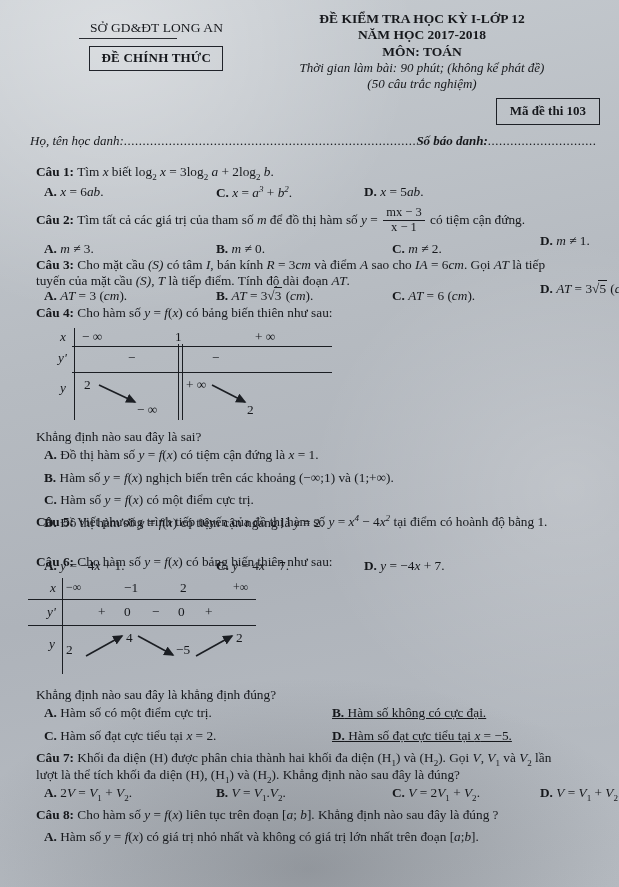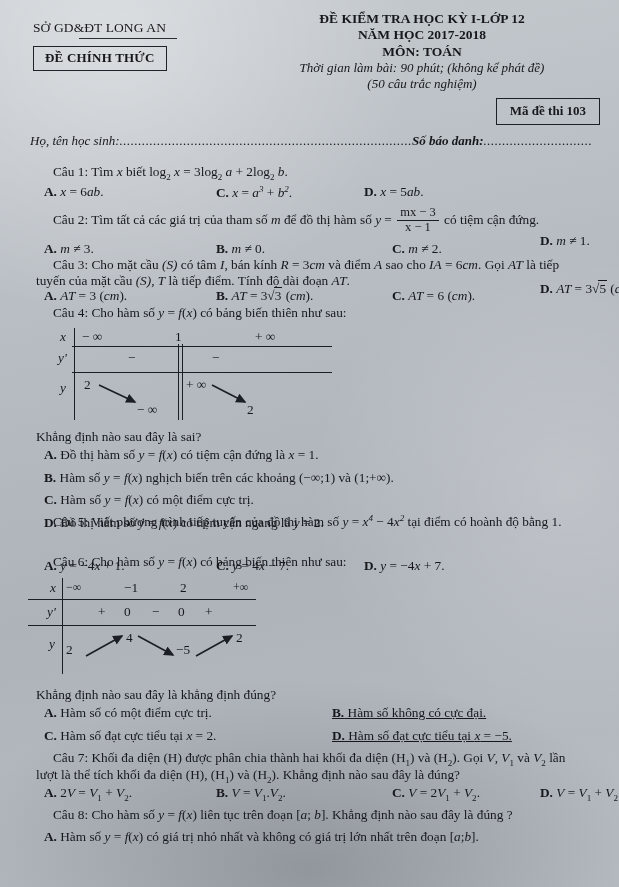--- a/index.html
+++ b/index.html
@@ -33,21 +33,21 @@
   }
   #page > * { position: relative; z-index: 1; }
 
   .sheet { position: absolute; inset: 0; }
 
   
   .hdr-left {
     position: absolute;
     left: 33px; top: 20px;
     width: 190px;
-    text-align: left;
+    text-align: right;
   }
   .office {
     font-size: 13.5px;
     letter-spacing: .1px;
     white-space: nowrap;
   }
   .office-rule {
     width: 98px;
     height: 1px;
     background: #2a2d33;
@@ -101,21 +101,21 @@
   .sbd { font-weight: bold; font-style: italic; }
 
   
   .q {
     position: absolute;
     left: 36px;
     width: 578px;
     font-size: 13.3px;
     line-height: 1.42;
   }
-  .q b.lbl { font-weight: normal; margin-left: 17px; }
+  .q b.lbl { font-weight: bold; }
   .opts {
     position: absolute;
     left: 44px;
     width: 572px;
     font-size: 13.3px;
   }
   .opts .row { display: flex; }
   .opts .o { flex: 0 0 auto; }
   .o1 { width: 172px; }
   .o2 { width: 176px; }
@@ -174,21 +174,21 @@
     <div class="l1">ĐỀ KIỂM TRA HỌC KỲ I-LỚP 12</div>
     <div class="l2">NĂM HỌC 2017-2018</div>
     <div class="l3">MÔN: TOÁN</div>
     <div class="l4">Thời gian làm bài: 90 phút; (không kể phát đề)</div>
     <div class="l5">(50 câu trắc nghiệm)</div>
   </div>
 
   <div class="code-box">Mã đề thi 103</div>
 
   <div class="namerow">
-    <span>Họ, tên học sinh:</span><span class="dots">..............................................................................</span><span class="sbd">Số báo danh:</span><span class="dots">.............................</span>
+    <span>Họ, tên học danh:</span><span class="dots">..............................................................................</span><span class="sbd">Số báo danh:</span><span class="dots">.............................</span>
   </div>
 
   <div class="q" style="top:163px">
     <b class="lbl">Câu 1:</b>
     Tìm <i class="v">x</i> biết log<sub class="s">2</sub> <i class="v">x</i> = 3log<sub class="s">2</sub> <i class="v">a</i> + 2log<sub class="s">2</sub> <i class="v">b</i>.
   </div>
   <div class="opts" style="top:184px">
     <div class="row">
       <div class="o o1"><b>A.</b> <i class="v">x</i> = 6<i class="v">ab</i>.</div>
       <div class="o o3"><b>C.</b> <i class="v">x</i> = <i class="v">a</i><sup class="e">3</sup> + <i class="v">b</i><sup class="e">2</sup>.</div>

